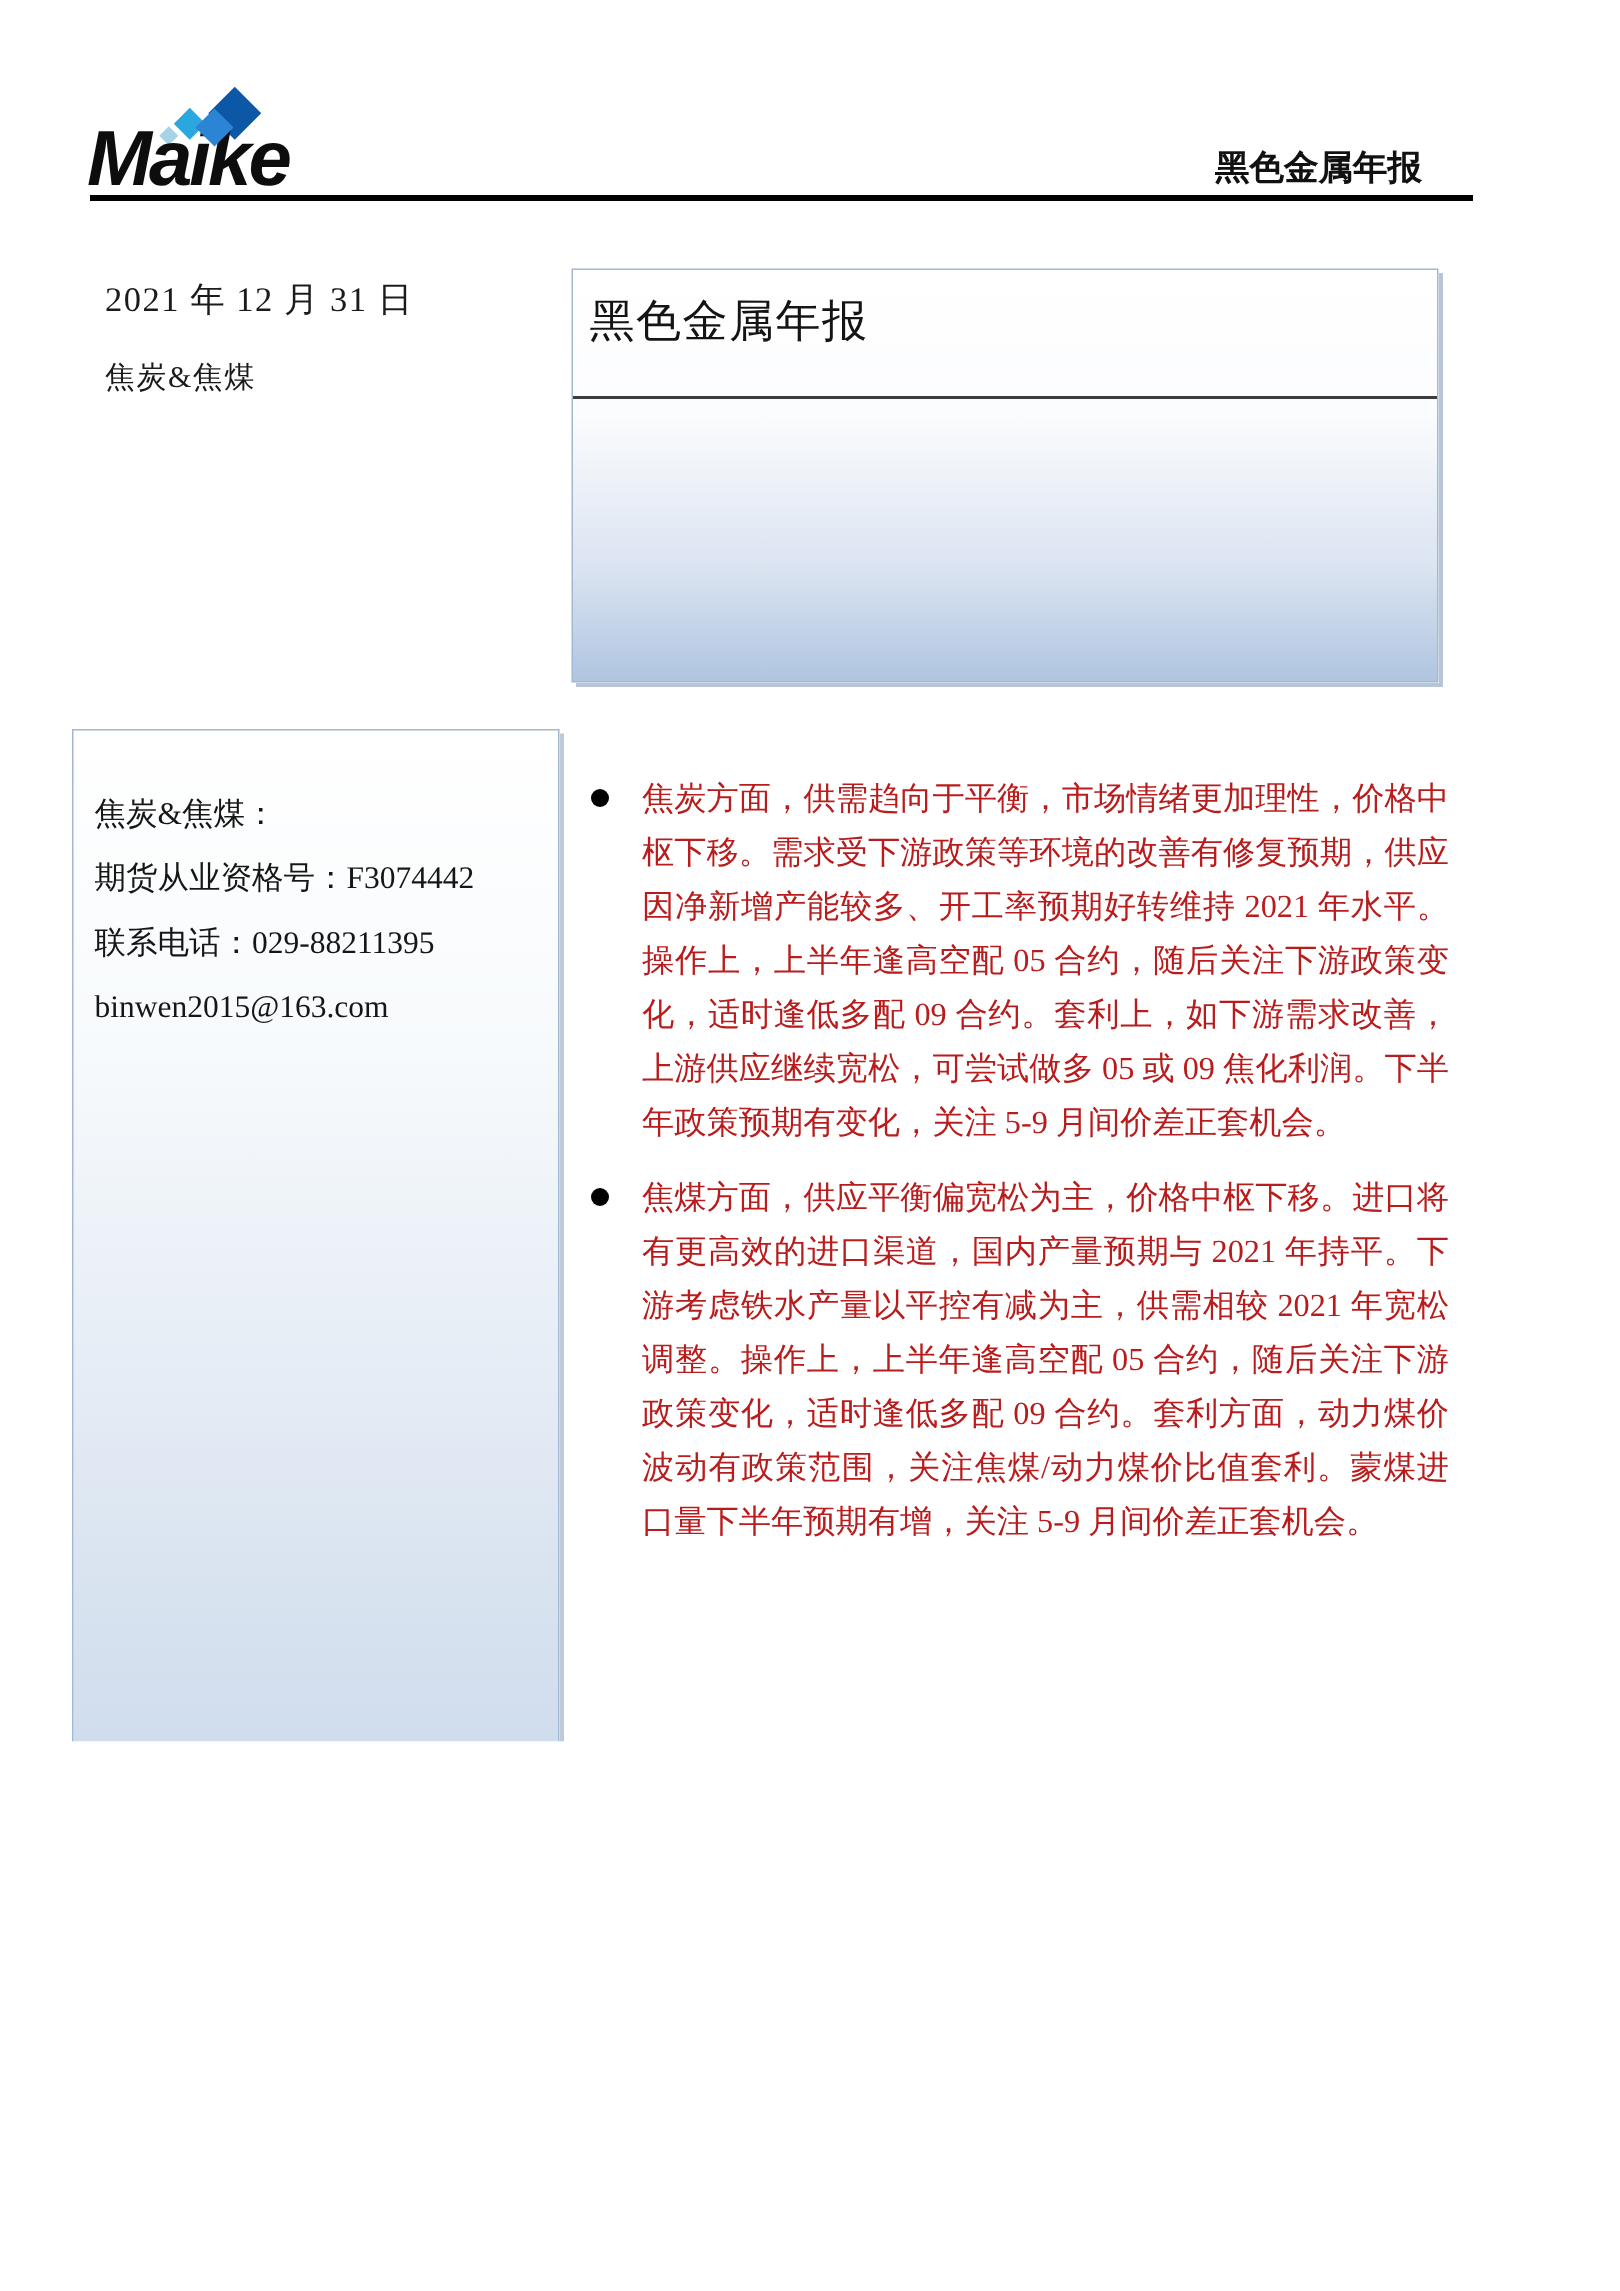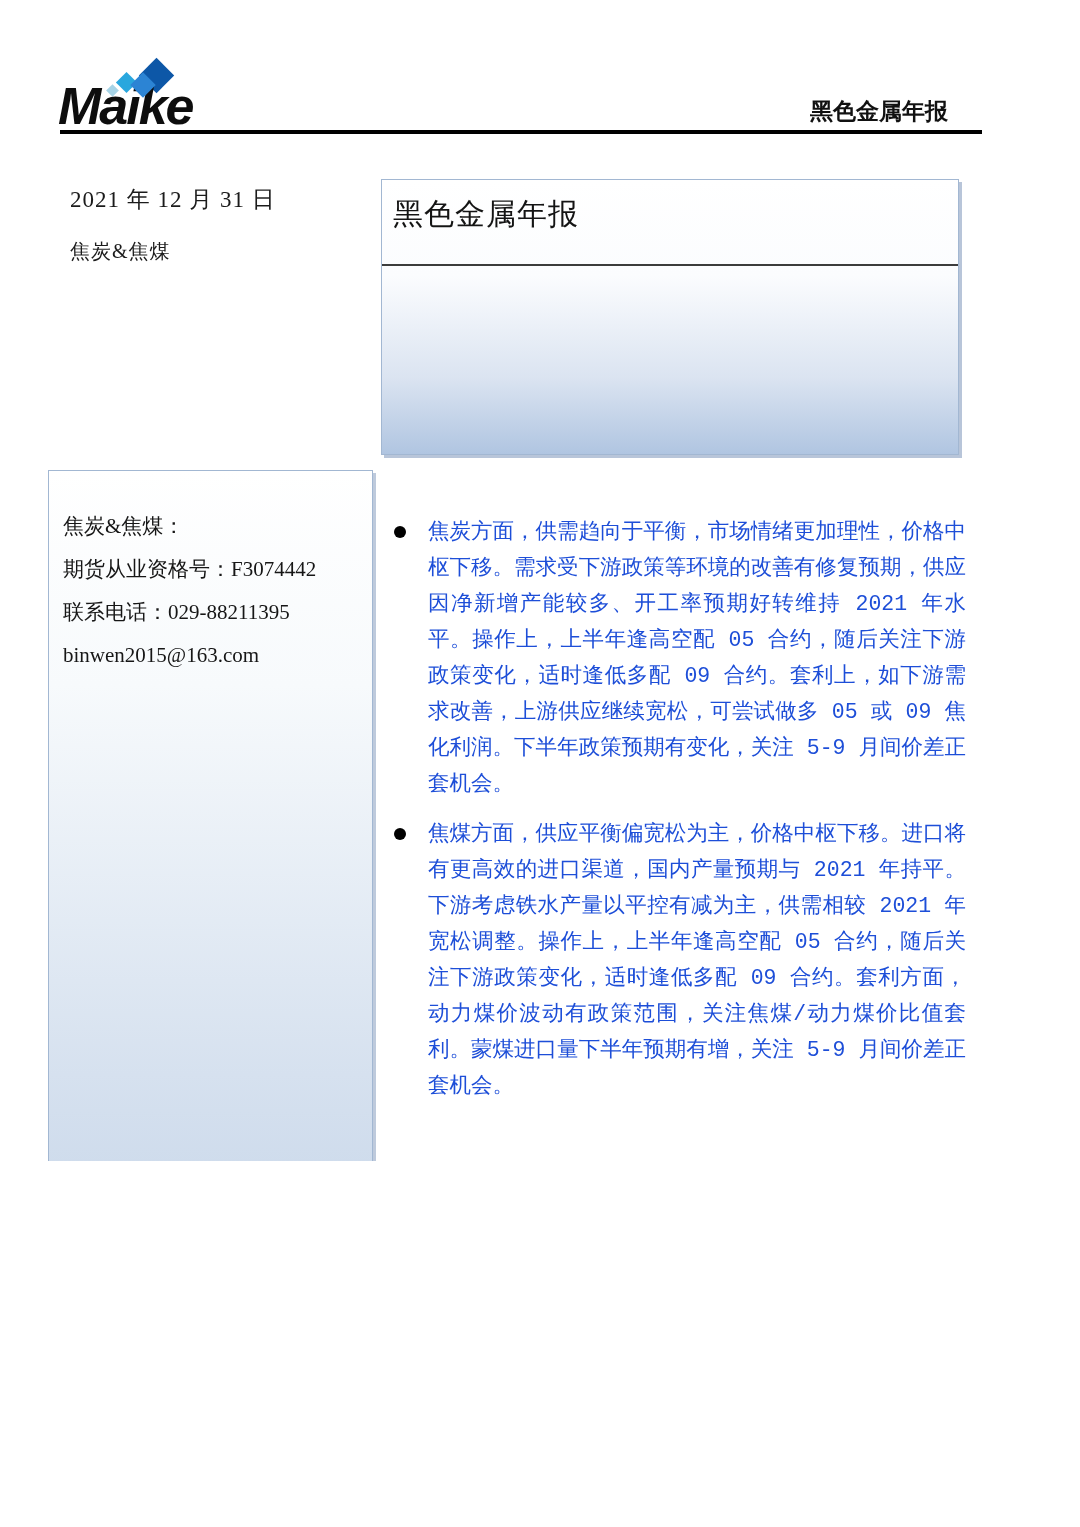--- a/index.html
+++ b/index.html
@@ -52,39 +52,39 @@
   }
   .title-box-rule{
     position:absolute;left:0;top:84px;width:100%;height:2px;background:#3c3c3c;
   }
   .title-box-headline{
     position:absolute;left:46px;top:112px;
     font-size:34px;color:#141414;letter-spacing:2px;
   }
   
   .analyst-box{
-    position:absolute;left:48px;top:470px;width:325px;height:976px;
+    position:absolute;left:48px;top:486px;width:325px;height:976px;
     background:linear-gradient(180deg,#ffffff 0%,#f7fafc 22%,#d6e1ef 62%,#b8cce4 100%);
     border:1px solid #a2b7d2;
     box-shadow:3px 3px 0 rgba(125,150,185,0.5);
     box-sizing:border-box;
     padding:34px 10px 0 14px;
   }
   .analyst-box .line{font-size:21px;line-height:43px;white-space:nowrap;color:#161616;}
   .analyst-box .name{font-weight:bold;letter-spacing:2px;}
   
   .summary{position:absolute;left:394px;top:514px;width:572px;}
   .bullet-item{display:flex;margin-bottom:14px;}
   .bullet-dot{
     flex:0 0 auto;width:12px;height:12px;border-radius:50%;
     background:#000;margin:12px 22px 0 0;
   }
   .bullet-text{
     flex:1 1 auto;font-size:21.5px;line-height:36px;
-    text-align:justify;color:#1d4ed8;font-family:Liberation Mono, monospace;
+    text-align:justify;color:#b91c1c;
   }
   
   .watermark{position:absolute;left:918px;top:1448px;width:152px;height:72px;
     font-family:"Liberation Sans","DejaVu Sans",sans-serif;}
   .wm-circle{
     position:absolute;left:0;top:3px;width:44px;height:44px;border-radius:50%;
     background:radial-gradient(circle at 36% 30%,#ef6038 0%,#dc3a22 55%,#c62812 100%);
   }
   .wm-circle svg{position:absolute;left:0;top:0;}
   .wm-name{

